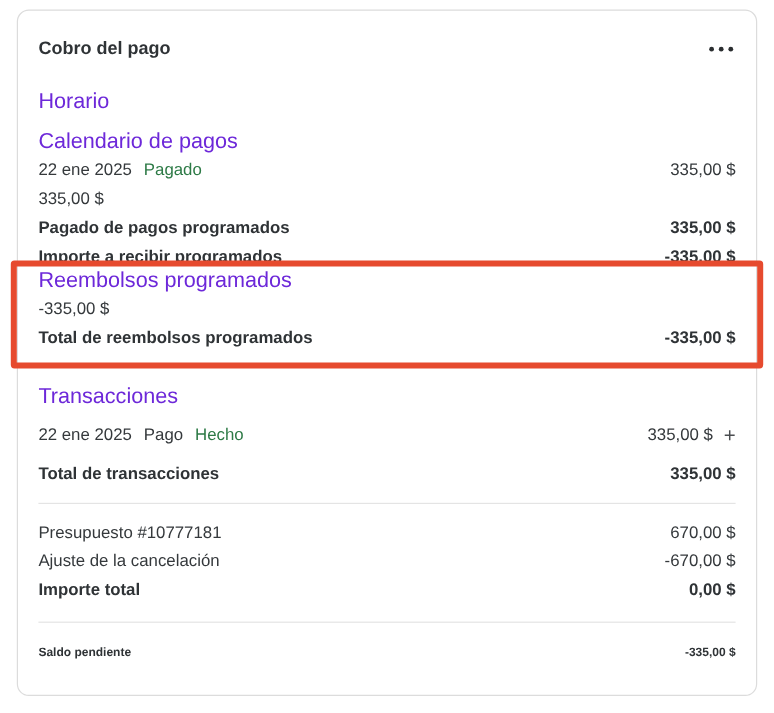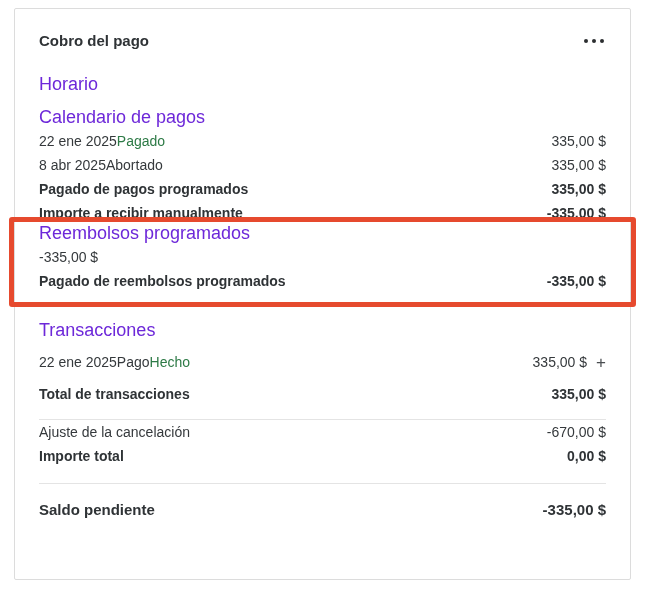--- a/index.html
+++ b/index.html
@@ -11,22 +11,22 @@
     color:#35393c;
     overflow:hidden;
   }
   .card{
     position:absolute;
     left:14px;top:8px;
     width:617px;height:572px;
     box-sizing:border-box;
     background:#ffffff;
     border:1px solid #dcdcdc;
-    border-radius:2px;
-    padding:0 24px;
+    border-radius:10px;
+    padding:0 17px;
   }
   .card-header{
     display:flex;align-items:center;justify-content:space-between;
     margin-top:18px;height:28px;
   }
   .card-title{
     margin:0;font-size:15px;font-weight:700;color:#2f3336;line-height:28px;
   }
   .menu-btn{
     display:flex;align-items:center;justify-content:center;
@@ -35,40 +35,40 @@
   .dots-icon{display:flex;gap:4px;}
   .dots-icon i{width:4px;height:4px;border-radius:50%;background:#2b2e30;display:block;}
   .section-label{font-size:18px;line-height:16px;color:#6d28d9;}
   .lbl-horario{margin-top:21px;}
   .lbl-cal{margin-top:17px;}
   .row{
     height:24px;display:flex;align-items:center;justify-content:space-between;
     font-size:14px;
   }
   .row.first{margin-top:4px;}
-  .row .left{display:flex;align-items:center;}
+  .row .left{display:flex;align-items:center;gap:10px;}
   .row .right{display:flex;align-items:center;gap:9px;}
   .bold, .bold .amount{font-weight:700;color:#2f3336;}
   .status-green{color:#2d7a46;}
   .status-red{color:#c13a2e;}
   .lbl-refunds{}
   .lbl-tx{margin-top:29px;}
   .tx-row{margin-top:12px;}
   .tx-total{margin-top:8px;}
   .plus-icon{
     font-size:17px;font-weight:400;color:#4a4d50;line-height:1;
     cursor:pointer;
   }
   .divider{
     border:none;border-top:1px solid #e4e4e4;height:0;
     margin:13px 0 0 0;
   }
   .summary-first{margin-top:11px;}
   .divider2{margin-top:15px;}
-  .balance-row{margin-top:13px;font-size:15px;}
+  .balance-row{margin-top:13px;font-size:10px;}
   .balance-row .lbl, .balance-row .amount{font-weight:700;color:#2f3336;}
   .annotation-box{
     position:absolute;
     left:9px;top:217px;
     width:627px;height:90px;
     box-sizing:border-box;
     border:5px solid #e64a2e;
     border-radius:3px;
     pointer-events:none;
     z-index:5;
@@ -97,45 +97,41 @@
 
     <div class="row first">
       <div class="left">
         <span>22 ene 2025</span>
         <span class="status-green">Pagado</span>
       </div>
       <span class="amount">335,00 $</span>
     </div>
 
     <div class="row">
-      <div class="left">
-        <span>8 abr 2025</span>
-        <span>Abortado</span>
-      </div>
       <span class="amount">335,00 $</span>
     </div>
 
     <div class="row bold">
       <span>Pagado de pagos programados</span>
       <span class="amount">335,00 $</span>
     </div>
 
     <div class="row bold">
-      <span>Importe a recibir manualmente</span>
+      <span>Importe a recibir programados</span>
       <span class="amount">-335,00 $</span>
     </div>
 
     <div class="section-label lbl-refunds">Reembolsos programados</div>
 
     <div class="row first">
       <span class="amount">-335,00 $</span>
     </div>
 
     <div class="row bold">
-      <span>Pagado de reembolsos programados</span>
+      <span>Total de reembolsos programados</span>
       <span class="amount">-335,00 $</span>
     </div>
 
     <div class="section-label lbl-tx">Transacciones</div>
 
     <div class="row tx-row">
       <div class="left">
         <span>22 ene 2025</span>
         <span>Pago</span>
         <span class="status-green">Hecho</span>
@@ -146,20 +142,24 @@
       </div>
     </div>
 
     <div class="row bold tx-total">
       <span>Total de transacciones</span>
       <span class="amount">335,00 $</span>
     </div>
 
     <hr class="divider">
 
+    <div class="row summary-first">
+      <span>Presupuesto #10777181</span>
+      <span class="amount">670,00 $</span>
+    </div>
 
     <div class="row">
       <span>Ajuste de la cancelación</span>
       <span class="amount">-670,00 $</span>
     </div>
 
     <div class="row bold">
       <span>Importe total</span>
       <span class="amount">0,00 $</span>
     </div>

